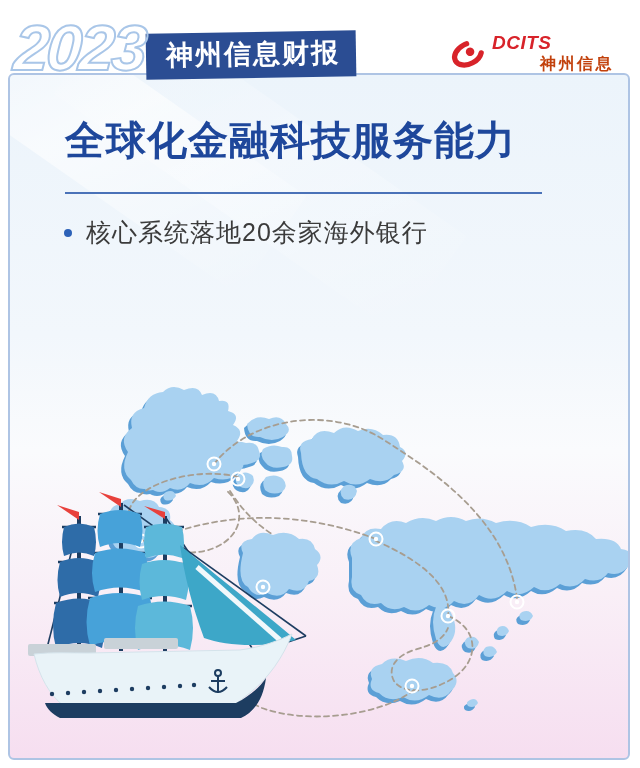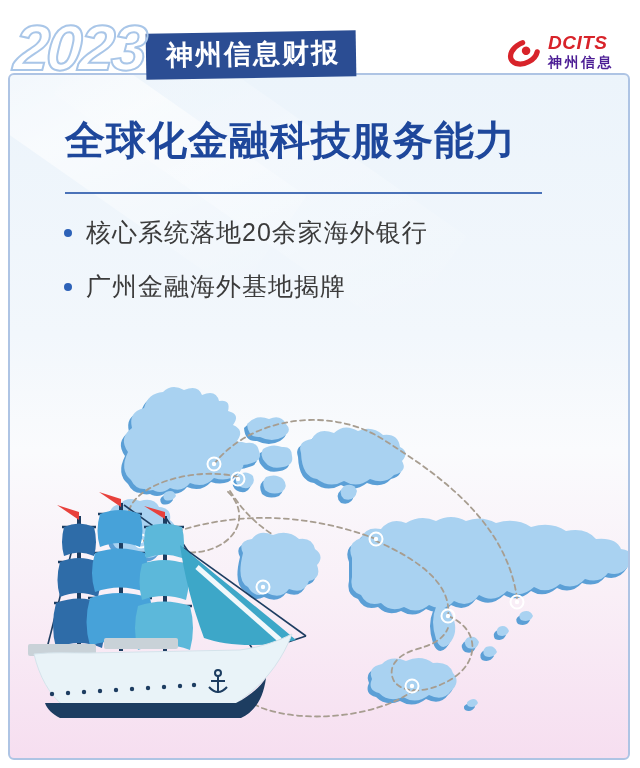--- a/index.html
+++ b/index.html
@@ -26,21 +26,21 @@
     padding:4px 16px 6px 20px;
     transform:rotate(-1deg);
   }
   .logo{
     position:absolute;right:26px;top:33px;z-index:2;
     display:flex;align-items:center;gap:5px;
   }
   .logo svg{display:block;}
   .logo-col{display:flex;flex-direction:column;justify-content:space-between;}
   .brand{color:#d8232a;font-style:italic;font-weight:bold;font-size:19px;line-height:1;letter-spacing:.5px;}
-  .brand-cn{color:#4c1d95;font-size:14px;font-weight:bold;letter-spacing:2.5px;margin-top:2px;}
+  .brand-cn{color:#c2410c;font-size:16px;font-weight:bold;letter-spacing:2.5px;margin-top:2px;margin-left:48px;}
 
   
   .card{
     position:absolute;left:8px;top:73px;width:622px;height:687px;
     box-sizing:border-box;border:2px solid #aec4e4;border-radius:6px;
     background:linear-gradient(180deg,#ecf4fb 0%,#f2f7fc 38%,#fafbfd 55%,#f9eff7 76%,#f6def0 100%);
     overflow:hidden;z-index:1;
   }
   .streak{position:absolute;background:linear-gradient(120deg,rgba(255,255,255,.0),rgba(255,255,255,.6),rgba(255,255,255,0));
     width:420px;height:120px;transform:rotate(35deg);pointer-events:none;}
@@ -263,19 +263,15 @@
       </g>
     </svg>
 
     <div class="title">全球化金融科技服务能力</div>
     <div class="rule"></div>
 
     <div class="bullet b1">
       <span class="dot"></span>
       <span>核心系统落地20余家海外银行</span>
     </div>
-    <div class="bullet b2">
-      <span class="dot"></span>
-      <span>广州金融海外基地揭牌</span>
-    </div>
   </div>
 
 </div>
 
 </body></html>

